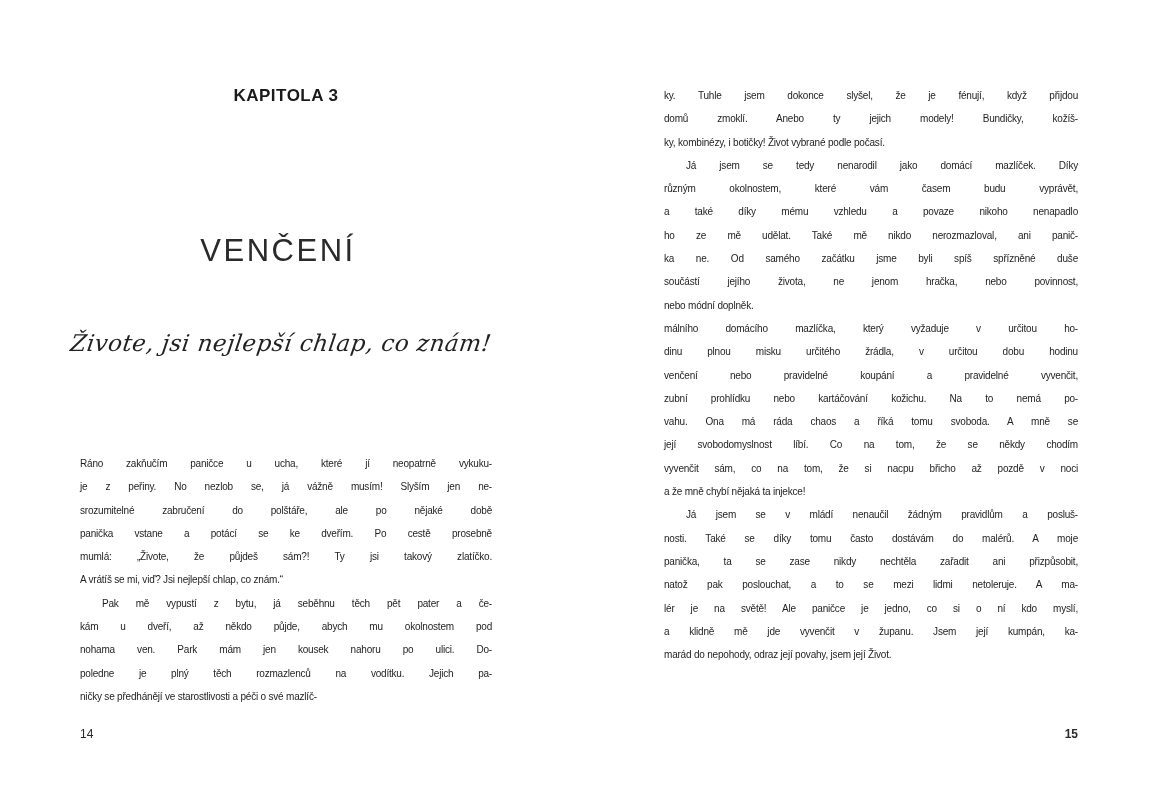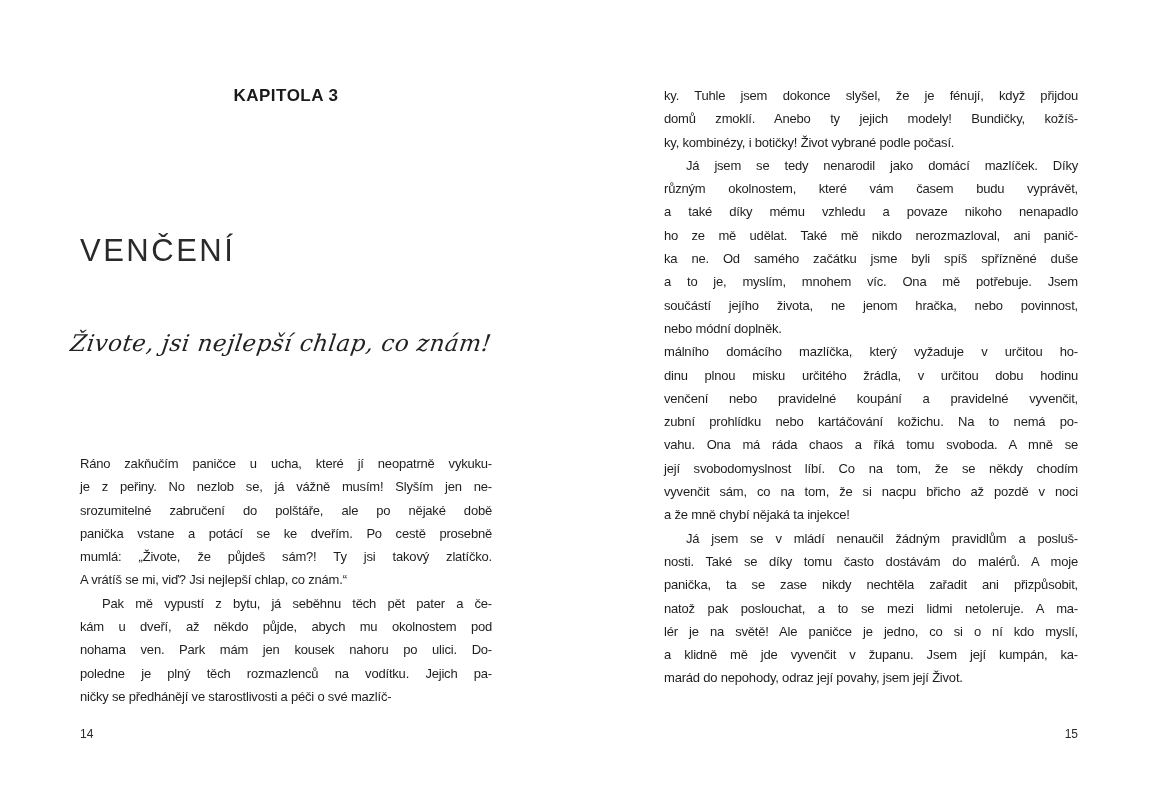--- a/index.html
+++ b/index.html
@@ -21,40 +21,41 @@
     top: 86px; left: 0; right: 0;
     text-align: center;
     font-size: 17px;
     font-weight: 700;
     letter-spacing: 0.5px;
     color: #1a1a1a;
   }
   .chapter-title {
     position: absolute;
     top: 233px; left: 0; right: 16px;
+    text-align: center;
     font-size: 31px;
     font-weight: 400;
     letter-spacing: 2.5px;
     color: #2a2a2a;
   }
   .epigraph {
     position: absolute;
     top: 330px; left: -10px; right: 0;
     text-align: center;
     font-family: "DejaVu Serif", serif;
     font-style: italic;
     font-size: 23px;
     color: #222;
     transform: skewX(-8deg);
     letter-spacing: 0.5px;
   }
   .body-text {
     position: absolute;
     left: 0; right: 0;
-    font-size: 13px;
+    font-size: 10px;
     line-height: 23.3px;
     letter-spacing: -0.2px;
     color: #1e1e1e;
   }
   .page.left  .body-text { top: 452px; }
   .page.right .body-text { top: 84px; }
 
   .line {
     text-align: justify;
     text-align-last: justify;
@@ -63,21 +64,21 @@
   .line.last { text-align-last: left; }
   .line.indent { text-indent: 22px; }
 
   .page-number {
     position: absolute;
     top: 727px;
     font-size: 12px;
     color: #2a2a2a;
   }
   .page.left  .page-number { left: 0;  text-align: left; }
-  .page.right .page-number { right: 0; text-align: left; }
+  .page.right .page-number { right: 0; text-align: left; font-weight: bold; }
 </style>
 </head>
 <body>
 
 <div class="spread">
 
   <section class="page left">
     <div class="chapter-label">KAPITOLA 3</div>
     <div class="chapter-title">VENČENÍ</div>
     <div class="epigraph">Živote, jsi nejlepší chlap, co znám!</div>
@@ -107,21 +108,20 @@
           <div class="line">ky. Tuhle jsem dokonce slyšel, že je fénují, když přijdou</div>
           <div class="line">domů zmoklí. Anebo ty jejich modely! Bundičky, kožíš-</div>
           <div class="line last">ky, kombinézy, i botičky! Život vybrané podle počasí.</div>
         </div>
         <div class="paragraph">
           <div class="line indent">Já jsem se tedy nenarodil jako domácí mazlíček. Díky</div>
           <div class="line">různým okolnostem, které vám časem budu vyprávět,</div>
           <div class="line">a také díky mému vzhledu a povaze nikoho nenapadlo</div>
           <div class="line">ho ze mě udělat. Také mě nikdo nerozmazloval, ani panič-</div>
           <div class="line">ka ne. Od samého začátku jsme byli spíš spřízněné duše</div>
-          <div class="line">a to je, myslím, mnohem víc. Ona mě potřebuje. Jsem</div>
           <div class="line">součástí jejího života, ne jenom hračka, nebo povinnost,</div>
           <div class="line last">nebo módní doplněk.</div>
         </div>
         <div class="paragraph">
           <div class="line">málního domácího mazlíčka, který vyžaduje v určitou ho-</div>
           <div class="line">dinu plnou misku určitého žrádla, v určitou dobu hodinu</div>
           <div class="line">venčení nebo pravidelné koupání a pravidelné vyvenčit,</div>
           <div class="line">zubní prohlídku nebo kartáčování kožichu. Na to nemá po-</div>
           <div class="line">vahu. Ona má ráda chaos a říká tomu svoboda. A mně se</div>
           <div class="line">její svobodomyslnost líbí. Co na tom, že se někdy chodím</div>

